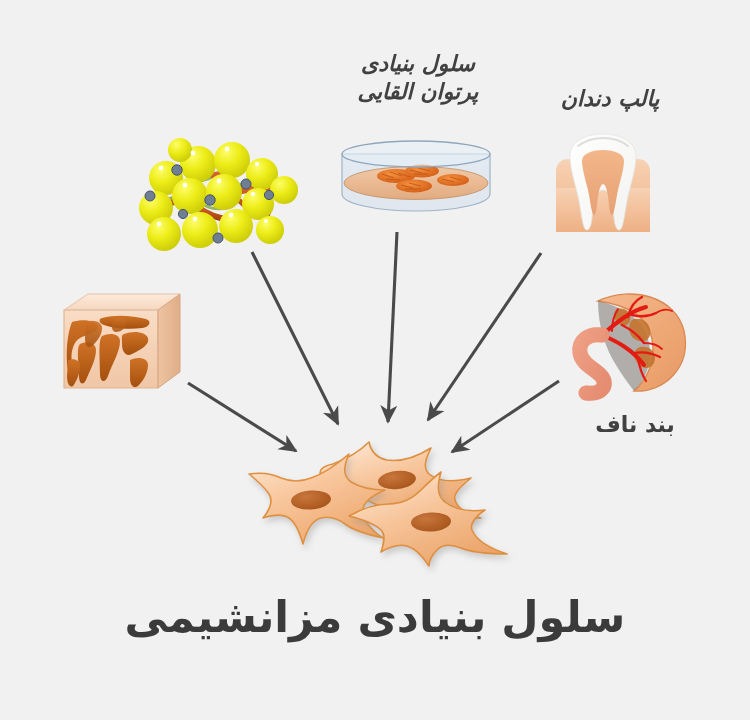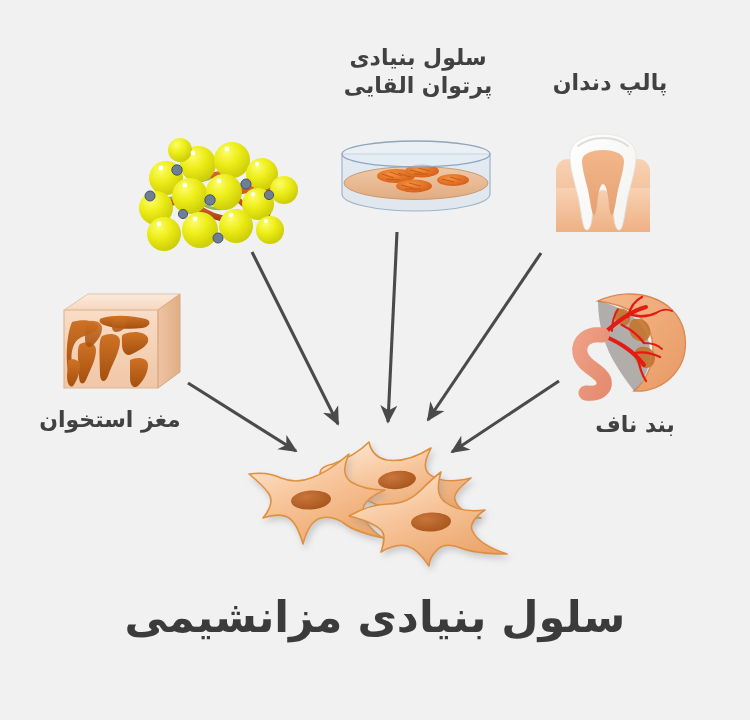--- a/index.html
+++ b/index.html
@@ -134,21 +134,21 @@
         <circle cx="14" cy="62" r="5"></circle>
         <circle cx="74" cy="66" r="5.2"></circle>
         <circle cx="110" cy="50" r="5"></circle>
         <circle cx="133" cy="61" r="4.6"></circle>
         <circle cx="82" cy="104" r="5"></circle>
         <circle cx="47" cy="80" r="4.6"></circle>
       </g>
     </svg>
   </div>
 
-  <div class="label node-label" style="left:318px; top:44px; width:200px;">سلول بنیادی
+  <div class="label node-label" style="left:318px; top:50px; width:200px;font-style:italic;">سلول بنیادی
 پرتوان القایی</div>
 
   <div class="art" style="left:336px; top:138px;">
     <svg width="160" height="92" viewBox="0 0 160 92">
       <defs>
         <linearGradient id="glass" x1="0" y1="0" x2="0" y2="1">
           <stop offset="0%" stop-color="#dfe9f2" stop-opacity="0.75"></stop>
           <stop offset="100%" stop-color="#cfdcea" stop-opacity="0.5"></stop>
         </linearGradient>
         <linearGradient id="media" x1="0" y1="0" x2="0" y2="1">
@@ -197,21 +197,21 @@
             <line x1="-11" y1="-1" x2="1" y2="2"></line>
               <line x1="-3" y1="-3" x2="8" y2="0"></line>
           </g>
         </g>
       </g>
 
       <ellipse cx="80" cy="16" rx="74" ry="13" fill="#e6eef6" fill-opacity="0.55" stroke="#8fa7bd" stroke-width="1.3"></ellipse>
     </svg>
   </div>
 
-  <div class="label node-label" style="left:520px; top:69px; width:180px;">پالپ دندان</div>
+  <div class="label node-label" style="left:520px; top:85px; width:180px;font-style:italic;">پالپ دندان</div>
 
   <div class="art" style="left:548px; top:128px;">
     <svg width="110" height="112" viewBox="0 0 110 112">
       <defs>
         <linearGradient id="gum" x1="0" y1="0" x2="0" y2="1">
           <stop offset="0%" stop-color="#f7d2b4"></stop>
           <stop offset="55%" stop-color="#f2bf99"></stop>
           <stop offset="100%" stop-color="#eeb084"></stop>
         </linearGradient>
         <linearGradient id="enamel" x1="0" y1="0" x2="1" y2="1">
@@ -236,21 +236,20 @@
 
       <path d="M55,22 C67,22 76,26 76,33 C76,40 73,50 70,62 C68,71 67,82 65,86
                C63,89 62,85 61,77 C60,66 58,56 55,56
                C52,56 50,66 49,77 C48,85 47,89 45,86
                C43,82 42,71 40,62 C37,50 34,40 34,33 C34,26 43,22 55,22 Z" fill="url(#pulp)"></path>
 
       <path d="M30,18 C38,12 48,10 55,10 C64,10 74,13 80,18" fill="none" stroke="#dededa" stroke-width="2" stroke-linecap="round"></path>
     </svg>
   </div>
 
-  <div class="label node-label" style="left:20px; top:406px; width:180px;">مغز استخوان</div>
 
   <div class="art" style="left:58px; top:288px;">
     <svg width="128" height="112" viewBox="0 0 128 112">
       <defs>
         <linearGradient id="bfront" x1="0" y1="0" x2="0" y2="1">
           <stop offset="0%" stop-color="#f9ddc6"></stop>
           <stop offset="100%" stop-color="#f0c6a6"></stop>
         </linearGradient>
         <linearGradient id="bside" x1="0" y1="0" x2="1" y2="0">
           <stop offset="0%" stop-color="#eec4a1"></stop>

